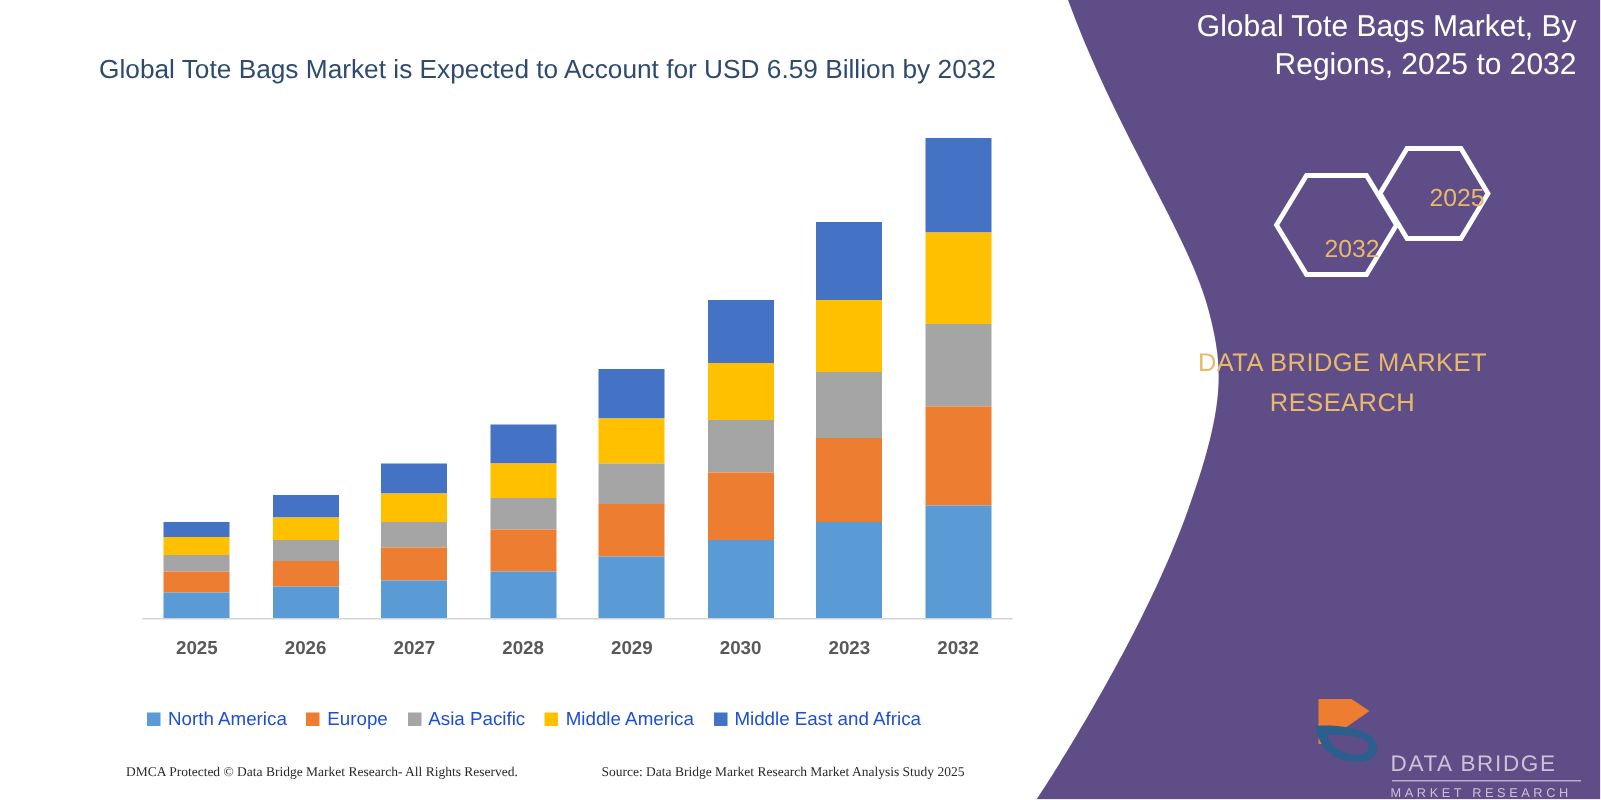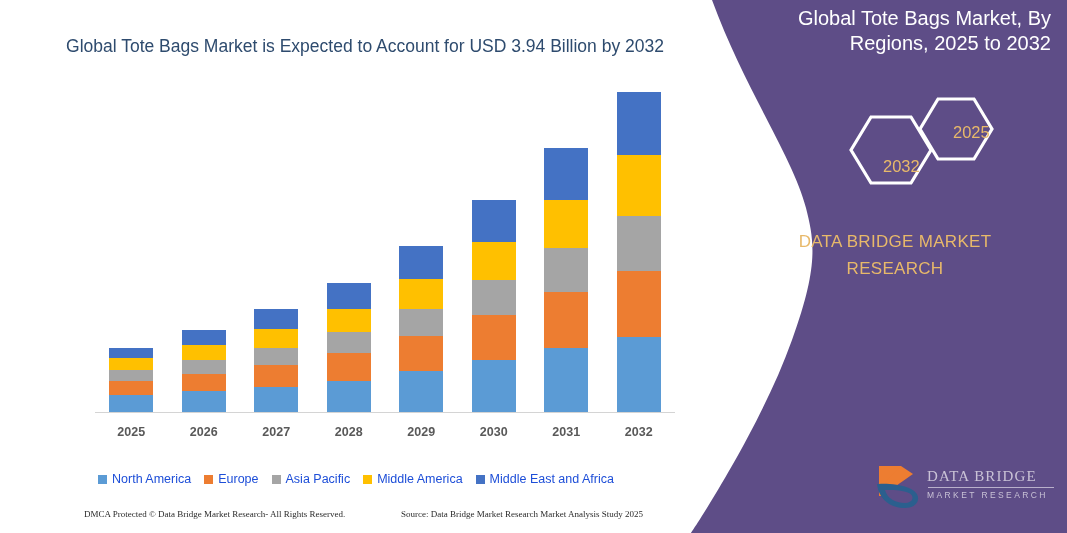--- a/index.html
+++ b/index.html
@@ -88,21 +88,22 @@
   }
   #logo-text {
     position: absolute;
     left: 56px;
     top: 6px;
   }
   #logo-text .logo-line1 {
     color: #c9c2d6;
     font-size: 15px;
     letter-spacing: 1.1px;
-    font-family: Liberation Serif, serif;
+    font-family: Liberation Sans, sans-serif;
+    margin-top: 33px;
   }
   #logo-text .logo-rule {
     width: 126px;
     height: 1px;
     background: #b9b0cb;
     margin: 2px 0 2px 1px;
   }
   #logo-text .logo-line2 {
     color: #c9c2d6;
     font-size: 8.5px;
@@ -245,21 +246,21 @@
         <path d="M14 28 C14 28 30 27 38 31 C44 34 42 41 34 41 C24 41 16 36 14 28 Z" fill="#5E4D87"></path>
       </svg>
       <div id="logo-text">
         <div class="logo-line1">DATA BRIDGE</div>
         <div class="logo-rule"></div>
         <div class="logo-line2">MARKET RESEARCH</div>
       </div>
     </div>
   </div>
 
-  <div id="chart-title">Global Tote Bags Market is Expected to Account for USD 3.94 Billion by 2032</div>
+  <div id="chart-title">Global Tote Bags Market is Expected to Account for USD 6.59 Billion by 2032</div>
 
   <div id="plot">
     <div id="axis-line"></div>
   <div class="bar" style="left: 14.25px;">
         <div class="seg" style="background: rgb(91, 155, 213); height: 16.8629px;"></div>
         <div class="seg" style="background: rgb(237, 125, 49); height: 14.5635px;"></div>
         <div class="seg" style="background: rgb(165, 165, 165); height: 10.731px;"></div>
         <div class="seg" style="background: rgb(255, 192, 0); height: 11.4975px;"></div>
         <div class="seg" style="background: rgb(68, 114, 196); height: 10.731px;"></div>
       </div>
@@ -314,21 +315,21 @@
       </div>
     </div>
 
   <div id="x-labels">
       <div class="x-label" style="left: 0.25px;">2025</div>
       <div class="x-label" style="left: 72.75px;">2026</div>
       <div class="x-label" style="left: 145.25px;">2027</div>
       <div class="x-label" style="left: 217.75px;">2028</div>
       <div class="x-label" style="left: 290.25px;">2029</div>
       <div class="x-label" style="left: 362.75px;">2030</div>
-      <div class="x-label" style="left: 435.25px;">2031</div>
+      <div class="x-label" style="left: 435.25px;">2023</div>
       <div class="x-label" style="left: 507.75px;">2032</div>
     </div>
 
   <div id="legend">
       <div class="legend-item">
         <span class="legend-swatch" style="background: rgb(91, 155, 213);"></span>
         <span class="legend-label">North America</span>
       </div>
       <div class="legend-item">
         <span class="legend-swatch" style="background: rgb(237, 125, 49);"></span>

